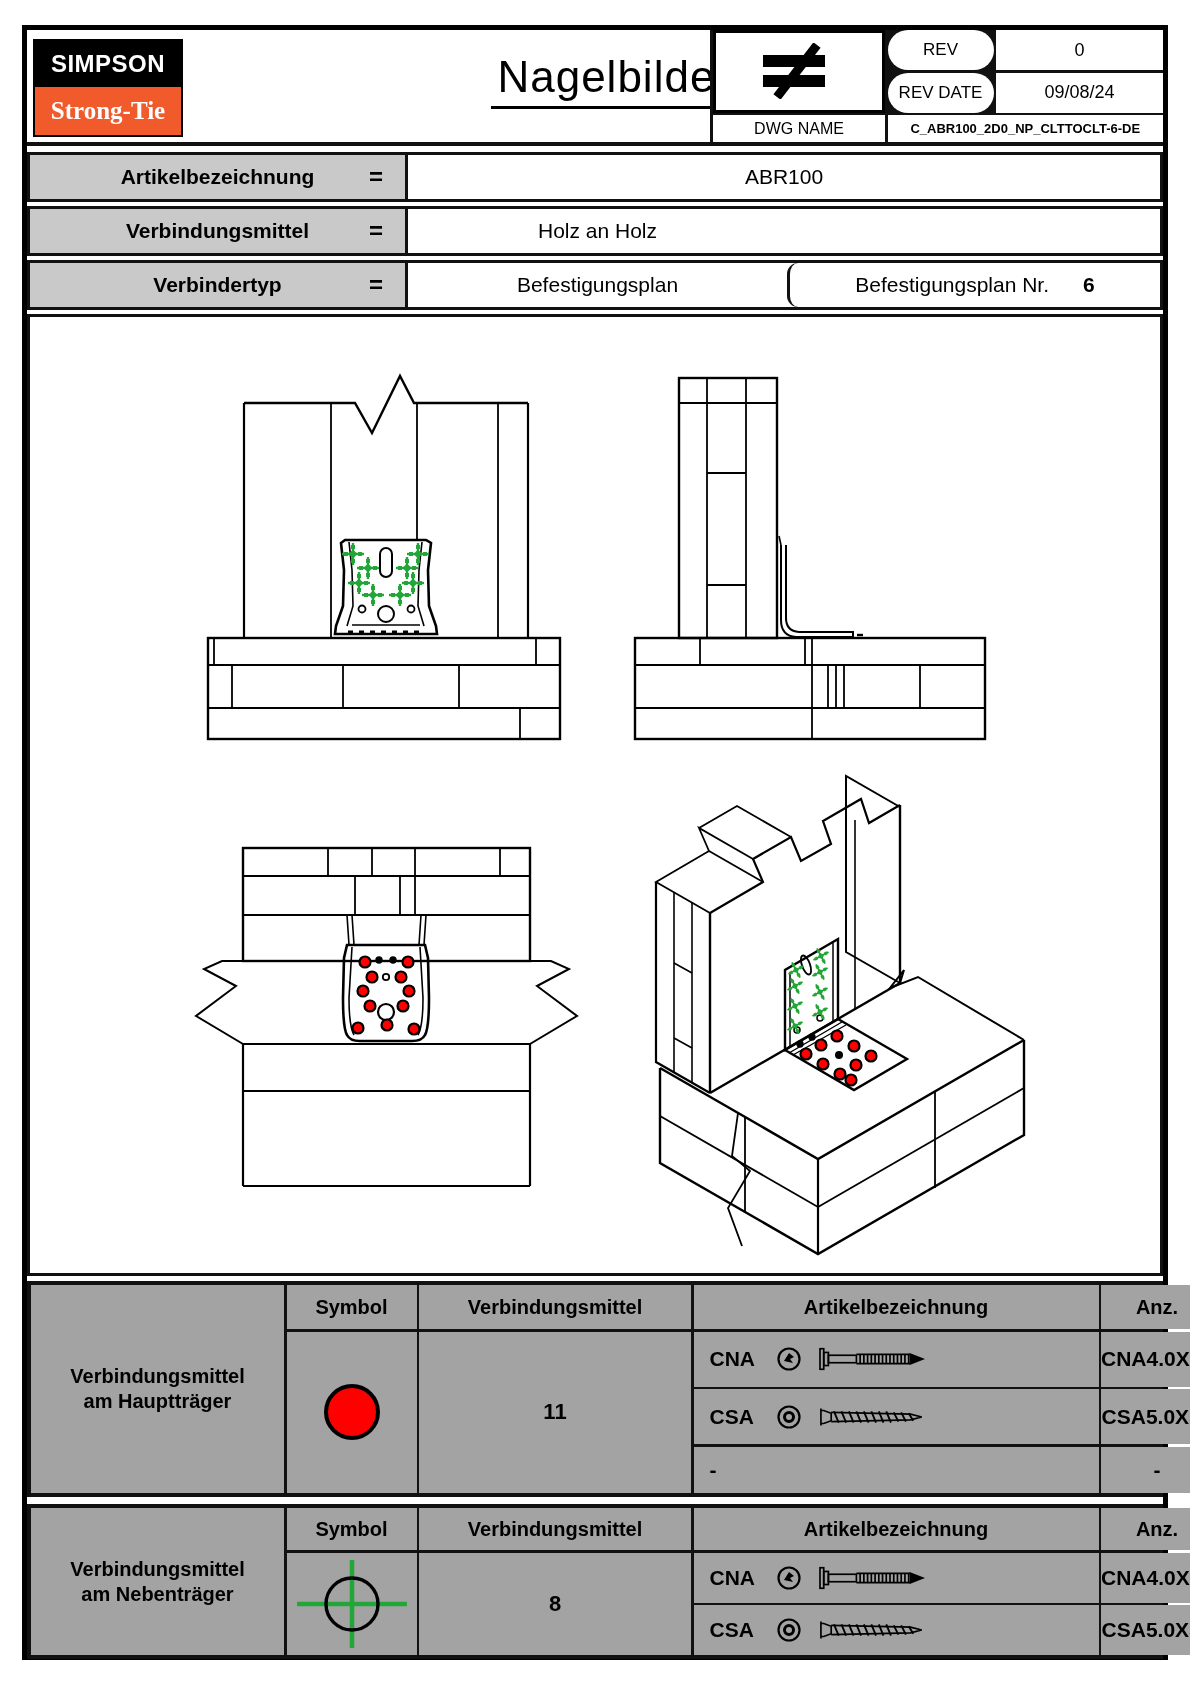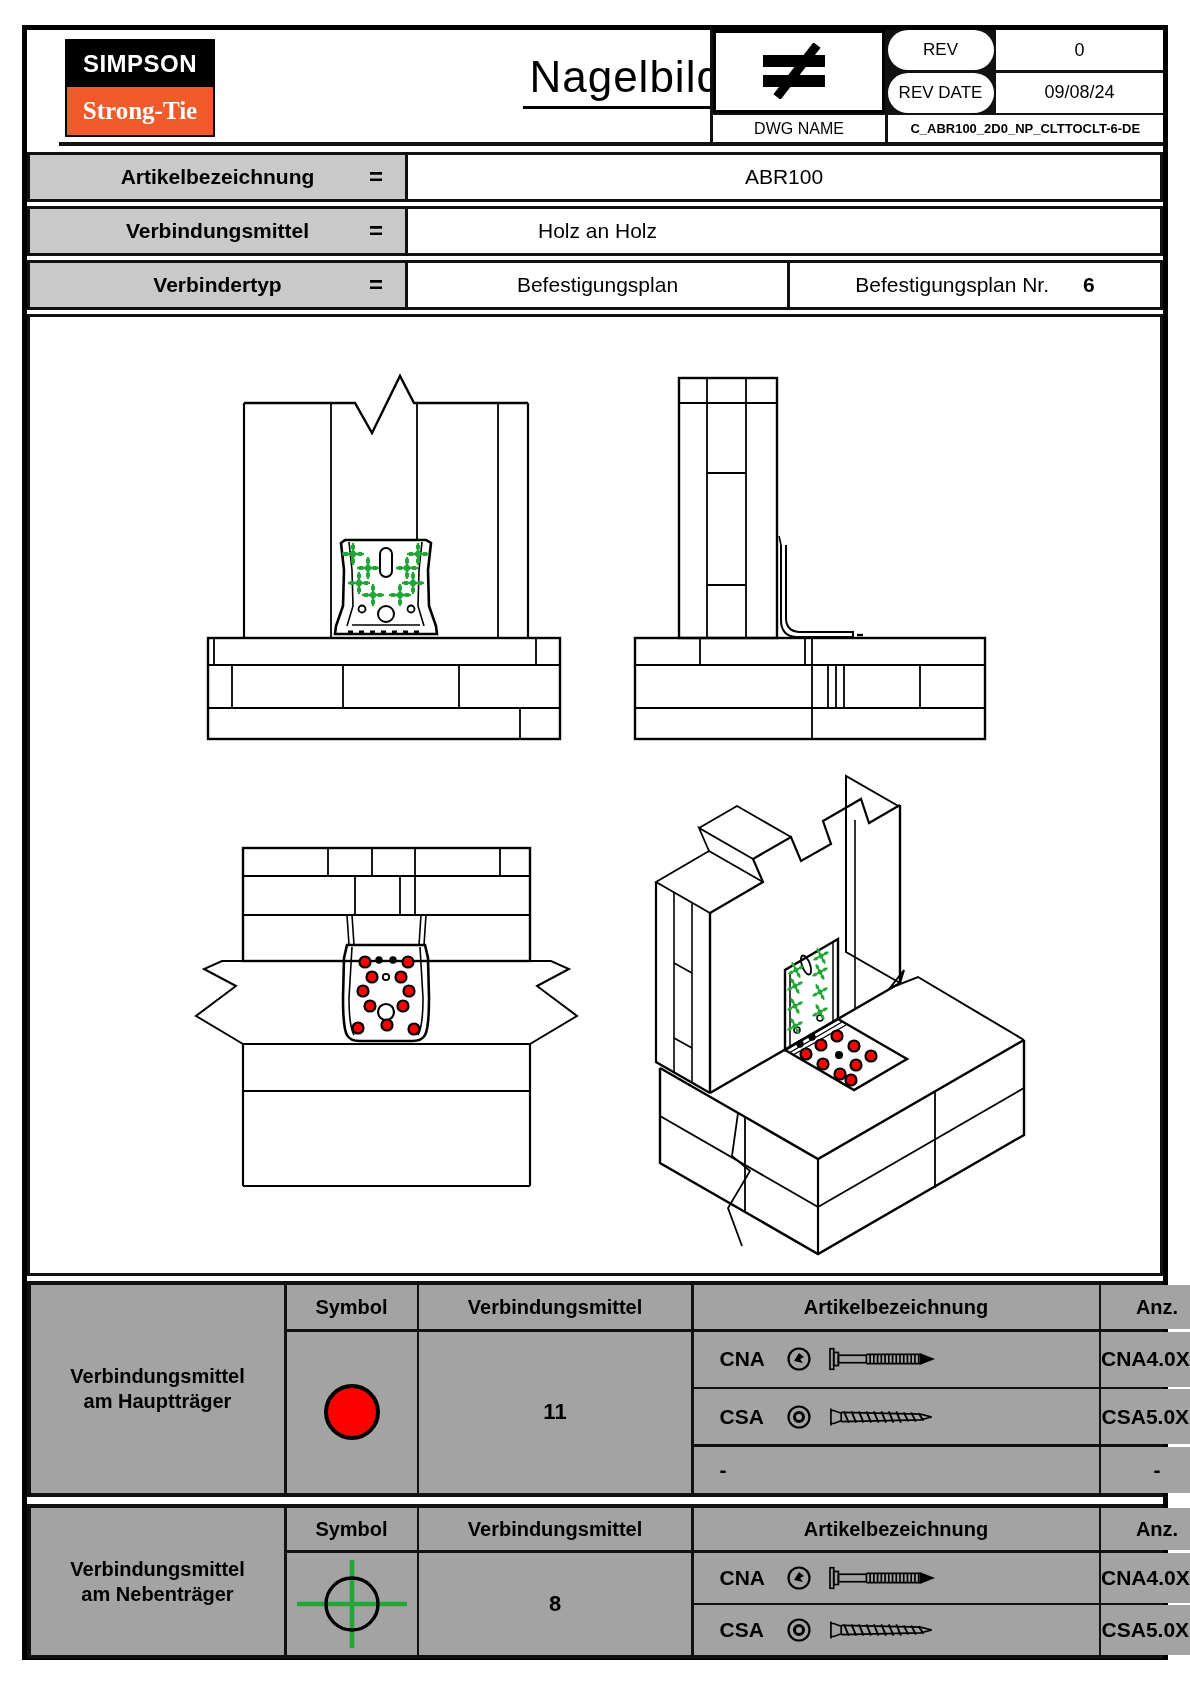--- a/index.html
+++ b/index.html
@@ -1,21 +1,21 @@
 <!DOCTYPE html>
 <html><head>
 <meta charset="utf-8">
 <style>
   html,body{margin:0;padding:0;background:#ffffff;}
   .page{position:relative;width:1190px;height:1682px;background:#ffffff;font-family:"Liberation Sans",sans-serif;color:#000;}
   .sheet{position:absolute;left:22px;top:25px;width:1146px;height:1635px;border:5px solid #000;box-sizing:border-box;background:#fff;}
   .inner{position:absolute;left:0;top:0;right:0;bottom:0;padding:0;}
 
   
-  .hdr{position:relative;height:116px;border-bottom:4px solid #111;box-sizing:border-box;margin-left:32px;}
+  .hdr{position:relative;height:116px;border-bottom:4px solid #111;box-sizing:border-box;}
   .logo{position:absolute;left:6px;top:9px;width:150px;height:98px;border:2px solid #000;box-sizing:border-box;}
   .logo-top{height:46px;background:#000;color:#fff;display:flex;align-items:center;justify-content:center;
     font-weight:bold;font-size:24px;letter-spacing:.5px;}
   .logo-bot{position:relative;height:48px;background:#f15b2b;color:#fff;display:flex;align-items:center;justify-content:center;
     font-family:"Liberation Serif",serif;font-weight:bold;font-size:25px;text-align:right;}
   .logo-reg{position:absolute;right:1px;bottom:-1px;font-size:8px;color:#f15b2b;}
   .title-wrap{position:absolute;left:180px;top:22px;width:530px;text-align:right;}
   .title{display:inline-block;font-size:44px;letter-spacing:1px;border-bottom:3px solid #000;padding:0 6px 4px 6px;}
   .revblock{position:absolute;right:0;top:0;width:453px;height:112px;border-left:3px solid #111;box-sizing:border-box;
     display:grid;grid-template-columns:172px 106px 1fr;grid-template-rows:40px 40px 1fr;gap:2.5px;background:#111;}
@@ -28,39 +28,39 @@
 
   
   .irow{display:grid;grid-template-columns:378px 1fr;height:50px;border:3px solid #111;box-sizing:border-box;background:#fff;}
   .irow + .irow{margin-top:4px;}
   .irow-first{margin-top:6px;}
   .ilabel{position:relative;background:#c9c9c9;border-right:3px solid #111;display:flex;align-items:center;justify-content:center;
     font-weight:bold;font-size:21px;}
   .ieq{position:absolute;right:22px;font-weight:bold;font-size:24px;}
   .ivals{display:grid;grid-template-columns:379px 1fr;}
   .ivals.single{grid-template-columns:1fr;}
-  .ival{display:flex;align-items:center;justify-content:center;font-size:21px;}
+  .ival{display:flex;align-items:center;justify-content:center;font-size:21px;border-radius:11px;}
   .ival + .ival{border-left:3px solid #111;}
   .plan-nr{margin-left:34px;font-weight:bold;}
 
   
   .draw{height:962px;border:3px solid #111;box-sizing:border-box;margin-top:4px;background:#fff;}
   .draw svg{display:block;width:100%;height:100%;}
 
   
   .ftable{display:grid;grid-template-columns:253px 130px 272px 405px 1fr;gap:2.5px;background:#111;
     border:4px solid #111;box-sizing:border-box;}
   .t1{height:216px;margin-top:5px;grid-template-rows:44px 55px 55px 1fr;}
   .t2{height:155px;margin-top:7px;grid-template-rows:42px 1fr 1fr;}
   .ftable>div{background:#a3a3a3;display:flex;align-items:center;justify-content:center;}
   .fhead{background:#c9c9c9;font-weight:bold;font-size:20px;}
   .flabel{grid-row:1/-1;background:#c9c9c9;font-weight:bold;font-size:20px;flex-direction:column;line-height:1.25;}
   .fsym{grid-row:2/-1;}
   .fqty{grid-row:2/-1;font-weight:bold;font-size:22px;}
-  .fcell{justify-content:flex-start !important;padding-left:26px;gap:14px;}
+  .fcell{justify-content:flex-start !important;padding-left:16px;gap:14px;}
   .fcode{font-weight:bold;font-size:21px;min-width:52px;}
   .fart{font-weight:bold;font-size:21px;}
   .dash{font-weight:bold;font-size:21px;}
 </style>
 </head>
 <body>
 
 <div class="page">
  <div class="sheet">
   <div class="inner">

